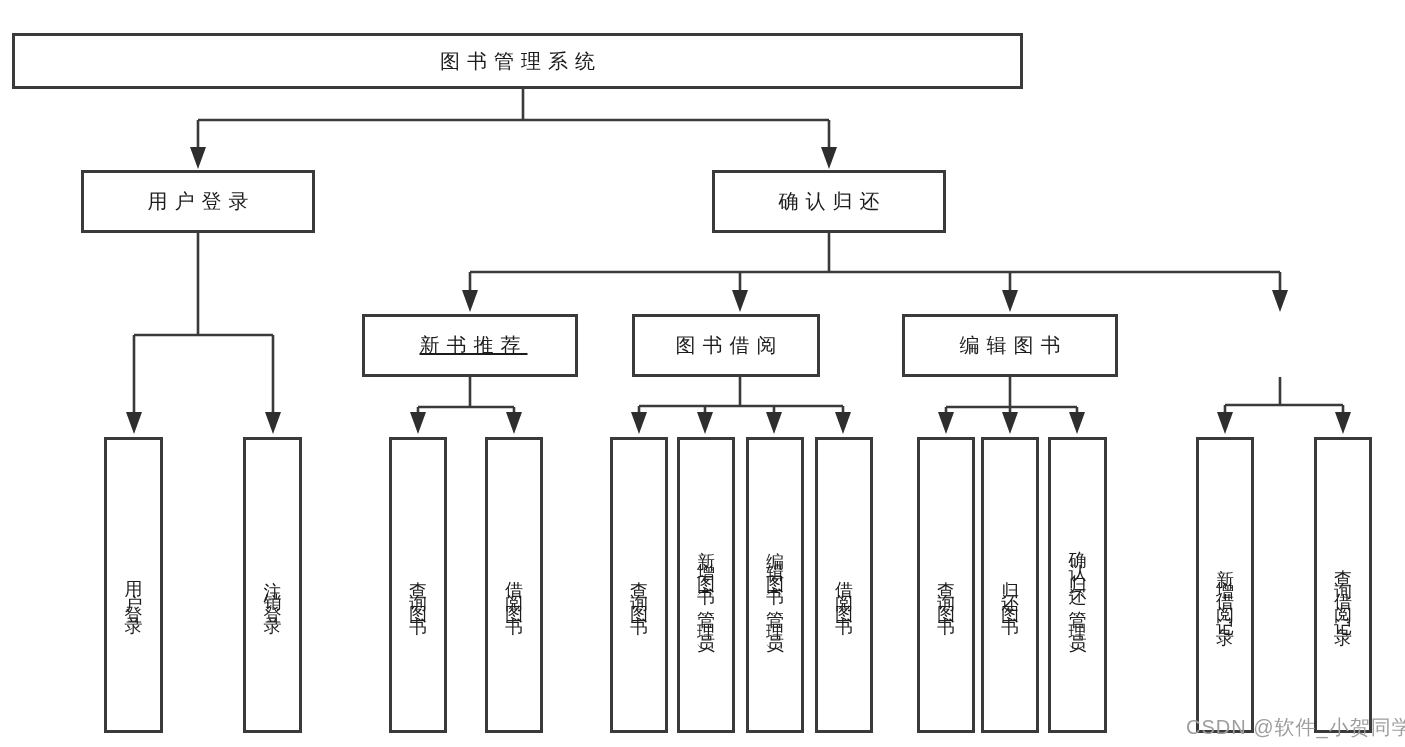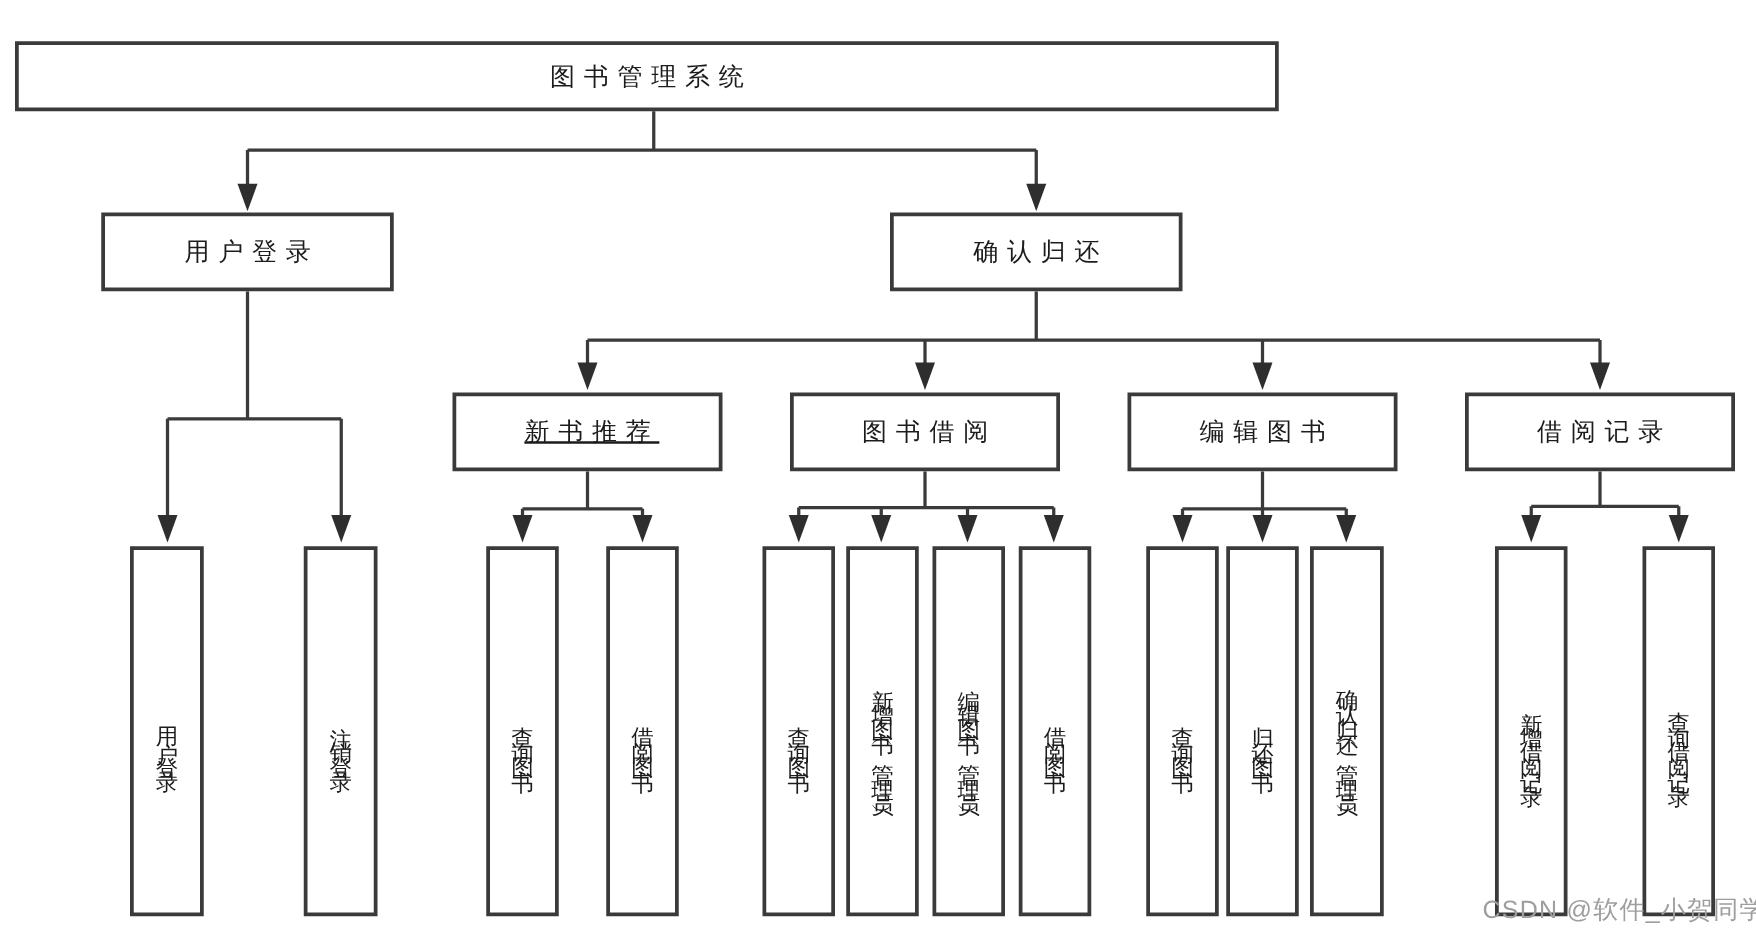--- a/index.html
+++ b/index.html
@@ -105,23 +105,22 @@
       <polygon points="1335,412 1351,412 1343,434"></polygon>
     </g>
   </svg>
 
   <div class="box hbox" style="left:12px; top:13px; width:1011px; height:56px;margin-top:20px;">图书管理系统</div>
 
   <div class="box hbox" style="left:81px; top:170px; width:234px; height:63px;">用户登录</div>
   <div class="box hbox" style="left:712px; top:170px; width:234px; height:63px;">确认归还</div>
 
   <div class="box hbox" style="left:362px; top:314px; width:216px; height:63px;text-decoration:underline;">新书推荐</div>
-  <div class="box hbox" style="left:632px; top:314px; width:216px; height:63px;font-family:Liberation Serif, serif;">图书借阅</div>
+  <div class="box hbox" style="left:632px; top:314px; width:188px; height:63px;font-family:Liberation Serif, serif;">图书借阅</div>
   <div class="box hbox" style="left:902px; top:314px; width:216px; height:63px;">编辑图书</div>
-  <div class="box hbox" style="left:1172px; top:314px; width:216px; height:63px;">借阅记录</div>
 
   <div class="box vbox" style="left:104px; top:437px; width:59px; height:296px;">
     <span>用户登录</span>
   </div>
   <div class="box vbox" style="left:243px; top:437px; width:59px; height:296px;">
     <span>注销登录</span>
   </div>
 
   <div class="box vbox" style="left:389px; top:437px; width:58px; height:296px;">
     <span>查询图书</span>

